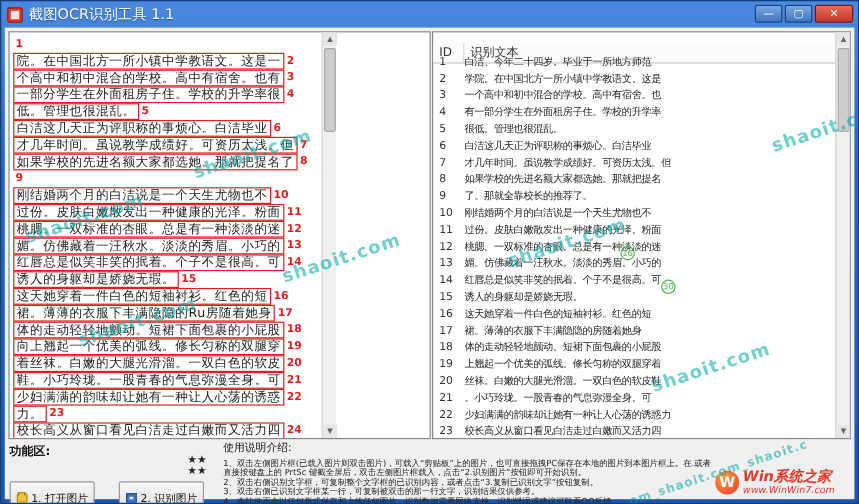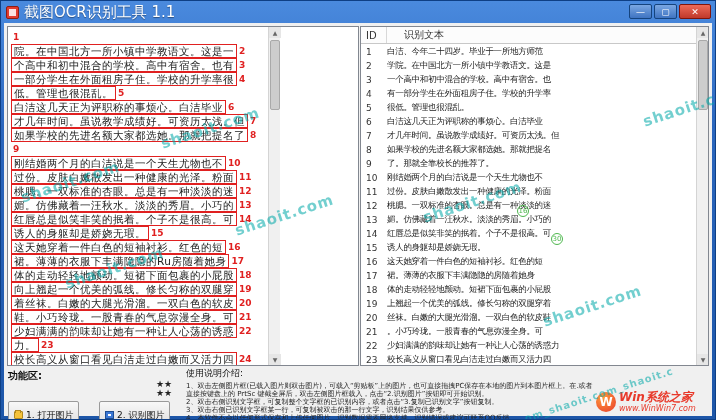--- a/index.html
+++ b/index.html
@@ -7,21 +7,21 @@
   .window {
     position:relative; width:716px; height:420px; margin:0 auto;
     background:linear-gradient(180deg,#4a8ade 0%,#2b66bd 30%,#1d56a8 100%);
     border:1px solid #0e3f85; overflow:hidden;
   }
   
   .titlebar { position:absolute; left:0; top:0; right:0; height:22px; display:flex; align-items:center; padding:0 5px; }
   .app-icon { width:13px; height:13px; background:#e23b2e; border:1px solid #8f1c12; border-radius:2px; margin-right:5px;
               position:relative; flex:0 0 auto; }
   .app-icon::after { content:""; position:absolute; left:2px; top:2px; width:7px; height:7px; background:rgba(255,255,255,.85); }
-  .title-text { color:#fff; font-size:15px; text-shadow:0 1px 1px rgba(0,0,0,.4); white-space:nowrap; }
+  .title-text { color:#fff; font-size:12px; text-shadow:0 1px 1px rgba(0,0,0,.4); white-space:nowrap; }
   .winbtns { position:absolute; right:4px; top:3px; display:flex; gap:2px; }
   .winbtn { height:15px; display:flex; align-items:center; justify-content:center; color:#fff; font-size:9px;
             border:1px solid #15447e; border-radius:2px; cursor:default; }
   .btn-min,.btn-max { width:23px; background:linear-gradient(#7aa7e2,#3f74c2); }
   .btn-close { width:32px; background:linear-gradient(#ec6a57,#c0392b); border-color:#7e150c; }
   
   .client { position:absolute; left:3px; top:22px; right:3px; bottom:3px; background:#f0f0f0; }
   .panel { position:absolute; background:#fff; border:1px solid #828790; }
   
   .left-panel { left:3px; top:3px; width:352px; height:340px; overflow:hidden; }
@@ -30,22 +30,22 @@
   .line-box { display:inline-block; border:1px solid #e02020; padding:0 2px; font-size:10.5px; line-height:12px;
               letter-spacing:0.5px; color:#222; white-space:nowrap; max-width:244px; overflow:hidden; }
   .line-num { color:#e02020; font-size:9px; margin-left:2px; font-weight:bold; }
   .vscroll { position:absolute; top:0; bottom:0; width:12px; background:#f0f0f0; border-left:1px solid #d4d4d4; }
   .left-panel .vscroll { left:260px; }
   .vscroll .arrow { position:absolute; left:0; width:12px; height:11px; font-size:6px; color:#666; text-align:center; line-height:11px; background:#e6e6e6; }
   .vscroll .arrow.up { top:0; } .vscroll .arrow.down { bottom:0; }
   .vscroll .thumb { position:absolute; left:1px; width:10px; top:13px; height:70px; background:#cdcdcd; border:1px solid #a9a9a9; border-radius:2px; }
   
   .right-panel { left:356px; top:3px; width:349px; height:340px; overflow:hidden; }
-  .rp-header { position:absolute; left:0; top:0; right:12px; height:17px; background:#fcfcfc; border-bottom:1px solid #c8c8c8;
-               display:flex; align-items:center; font-size:10px; color:#333;gap:12px; }
+  .rp-header { position:absolute; left:0; top:9px; right:12px; height:17px; background:#fcfcfc; border-bottom:1px solid #c8c8c8;
+               display:flex; align-items:center; font-size:10px; color:#333; }
   .rp-col-id { width:26px; padding-left:5px; border-right:1px solid #d8d8d8; height:100%; display:flex; align-items:center; }
   .rp-col-text { padding-left:5px; }
   .rows { position:absolute; left:0; top:18px; right:13px; }
   .row { display:flex; height:14px; align-items:center; }
   .row-id { width:26px; padding-left:5px; font-size:9px; color:#333; flex:0 0 auto; }
   .row-text { font-size:8.5px; letter-spacing:-0.3px; color:#222; white-space:nowrap; overflow:hidden; width:306px; }
   .right-panel .vscroll { right:0; left:auto; border-left:1px solid #d4d4d4; }
   
   .section-label { position:absolute; left:4px; top:346px; font-size:10px; font-weight:bold; color:#111; }
   .fbtn { position:absolute; height:28px; display:flex; align-items:center; gap:3px; padding:0 5px; font-size:9px; color:#111;

